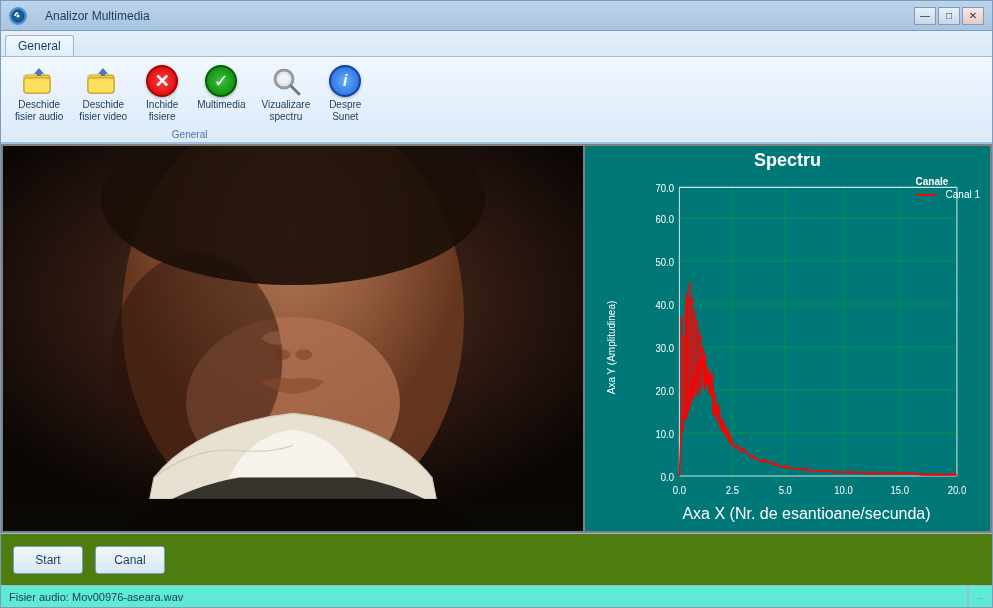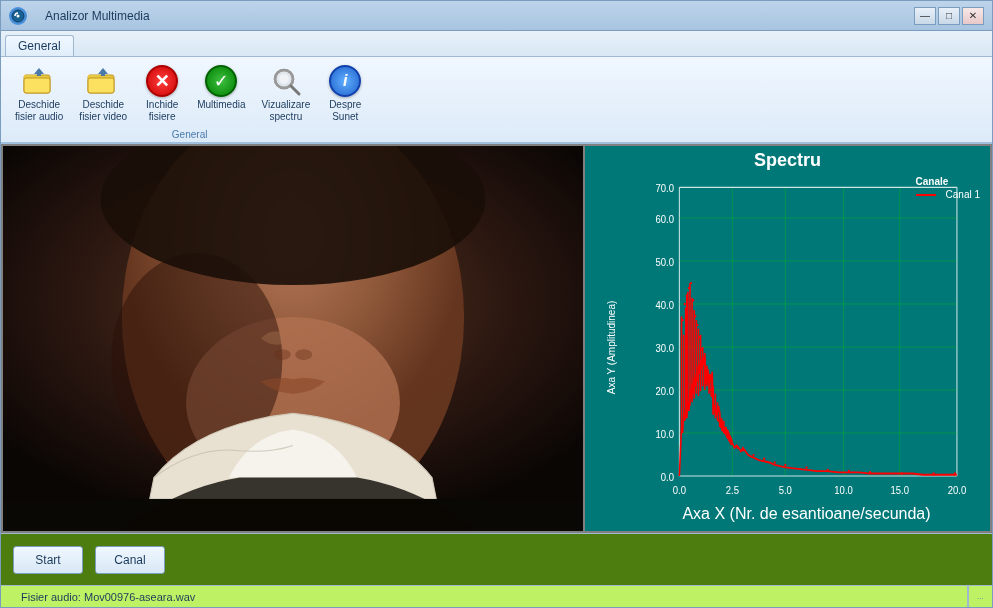--- a/index.html
+++ b/index.html
@@ -271,25 +271,24 @@
       font-size: 12px;
       color: #1a3a5c;
       display: flex;
       align-items: center;
       justify-content: center;
     }
 
     
     .status-bar {
       height: 22px;
-      background: #bef264;
+      background: #5eead4;
       border-top: 1px solid #a0b8d0;
       display: flex;
       align-items: center;
-      padding-left: 12px;
     }
     .status-item {
       padding: 0 8px;
       font-size: 11px;
       color: #1a3a5c;
       border-right: 1px solid #a0b8d0;
       height: 100%;
       display: flex;
       align-items: center;
       flex: 1;

